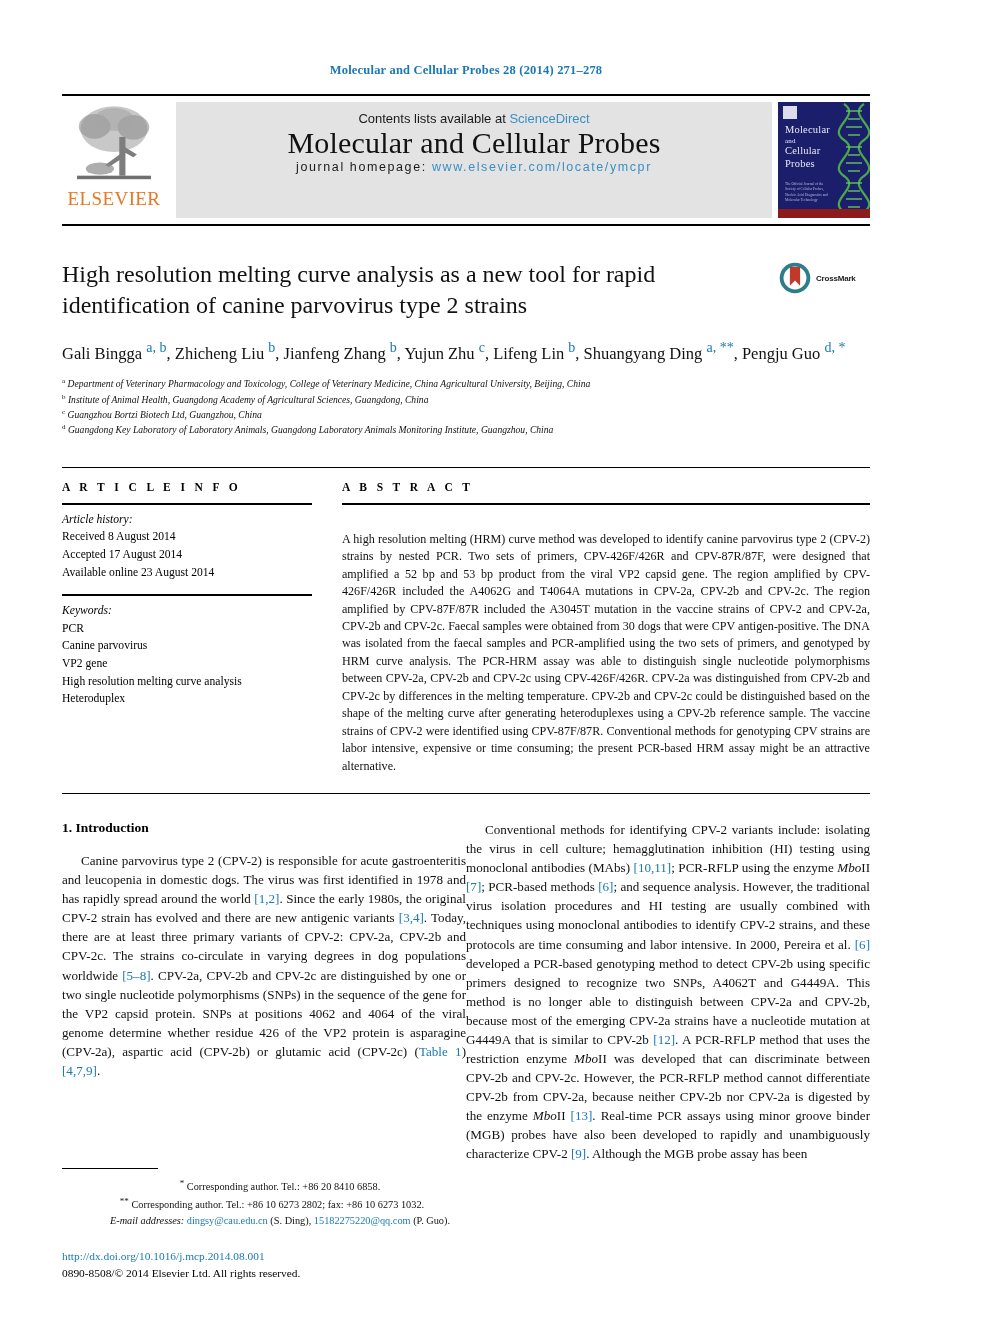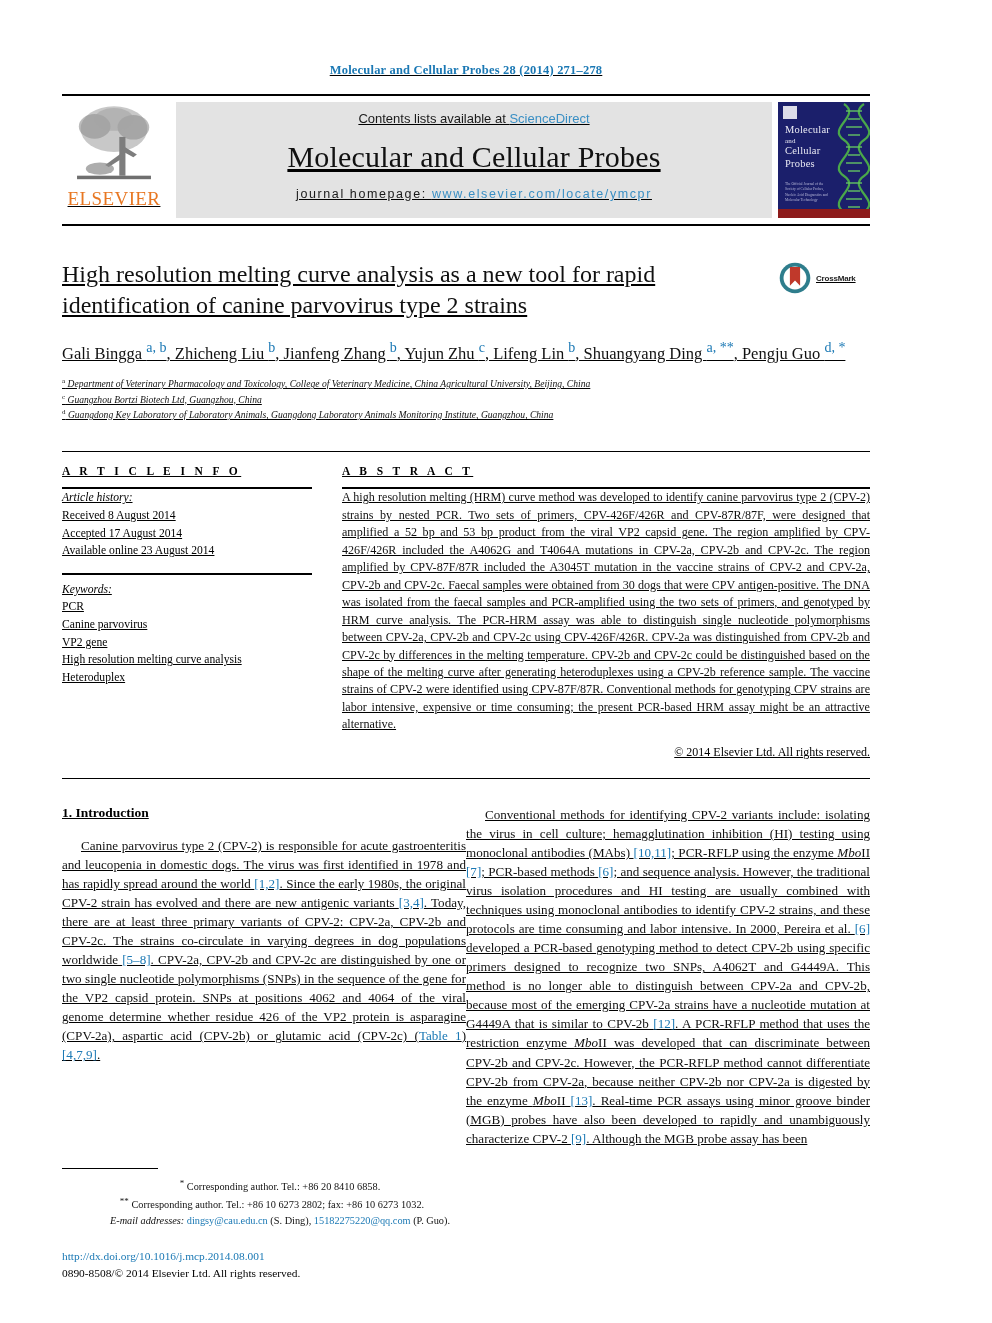--- a/index.html
+++ b/index.html
@@ -14,21 +14,20 @@
     color: #000000;
     position: relative;
     overflow: hidden;
   }
   .page {
     position: relative;
     width: 932px;
     height: 1323px;
     box-sizing: border-box;
     padding: 0 62px;
-    text-decoration: underline;
   }
 
   
   .running-head {
     text-align: center;
     color: #1a78b4;
     font-family: "Liberation Serif", serif;
     font-weight: bold;
     font-size: 12.5px;
     letter-spacing: .2px;
@@ -63,22 +62,22 @@
     line-height: 1;
     margin-top: 1px;
   }
   .masthead-center {
     flex: 1 1 auto;
     background: #e3e3e3;
     margin: 6px 6px 6px 10px;
     display: flex;
     flex-direction: column;
     align-items: center;
-    justify-content: space-between;
-    padding: 9px 0 17px 0;
+    justify-content: flex-start;
+    padding: 9px 0 2px 0;
     box-sizing: border-box;
   }
   .contents-line {
     font-family: "Liberation Sans", sans-serif;
     font-size: 13px;
     color: #1a1a1a;
   }
   .contents-line .sd-link { color: #3a8fc4; }
   .journal-name {
     font-family: "Liberation Serif", serif;
@@ -197,36 +196,37 @@
   .sec-head {
     font-family: "Liberation Serif", serif;
     font-weight: bold;
     font-size: 11.5px;
     letter-spacing: 3.4px;
     color: #000;
     margin-bottom: 10px;
   }
   .rule-strong { border-top: 2px solid #000; }
   .info-history {
+    padding-top: 6px;
     font-family: "Liberation Serif", serif;
     font-size: 11.6px;
     line-height: 1.52;
   }
   .info-history .lbl { font-style: italic; }
   .keywords-wrap {
     margin-top: 13px;
     border-top: 2px solid #000;
     padding-top: 6px;
     font-family: "Liberation Serif", serif;
     font-size: 11.6px;
     line-height: 1.52;
   }
   .keywords-wrap .lbl { font-style: italic; }
   .abstract-body {
-    padding-top: 0;
+    padding-top: 26px;
     font-family: "Liberation Serif", serif;
     font-size: 12.1px;
     line-height: 1.445;
     text-align: justify;
     color: #111;
   }
   .abstract-copy {
     margin-top: 11px;
     text-align: right;
     font-family: "Liberation Serif", serif;
@@ -378,20 +378,21 @@
         <path d="M14 7 h12 v22 l-6 -6 l-6 6 Z" fill="#c0392b"></path>
       </svg>
       <span class="crossmark-label">CrossMark</span>
     </div>
   </div>
 
   <div class="authors">Gali Bingga <sup>a, b</sup>, Zhicheng Liu <sup>b</sup>, Jianfeng Zhang <sup>b</sup>, Yujun Zhu <sup>c</sup>, Lifeng Lin <sup>b</sup>, Shuangyang Ding <sup>a, **</sup>, Pengju Guo <sup>d, *</sup></div>
 
   <div class="affiliations">
       <div><sup>a</sup> Department of Veterinary Pharmacology and Toxicology, College of Veterinary Medicine, China Agricultural University, Beijing, China</div>
+      <div><sup>b</sup> Institute of Animal Health, Guangdong Academy of Agricultural Sciences, Guangdong, China</div>
       <div><sup>c</sup> Guangzhou Bortzi Biotech Ltd, Guangzhou, China</div>
       <div><sup>d</sup> Guangdong Key Laboratory of Laboratory Animals, Guangdong Laboratory Animals Monitoring Institute, Guangzhou, China</div>
     </div>
 
   <div class="info-abstract">
     <div class="col-info">
       <div class="sec-head">A R T I C L E  I N F O</div>
       <div class="rule-strong"></div>
       <div class="info-history">
         <div class="lbl">Article history:</div>
@@ -406,21 +407,20 @@
         <div>VP2 gene</div>
         <div>High resolution melting curve analysis</div>
         <div>Heteroduplex</div>
       </div>
     </div>
 
     <div class="col-abstract">
       <div class="sec-head">A B S T R A C T</div>
       <div class="rule-strong"></div>
       <div class="abstract-body">A high resolution melting (HRM) curve method was developed to identify canine parvovirus type 2 (CPV-2) strains by nested PCR. Two sets of primers, CPV-426F/426R and CPV-87R/87F, were designed that amplified a 52 bp and 53 bp product from the viral VP2 capsid gene. The region amplified by CPV-426F/426R included the A4062G and T4064A mutations in CPV-2a, CPV-2b and CPV-2c. The region amplified by CPV-87F/87R included the A3045T mutation in the vaccine strains of CPV-2 and CPV-2a, CPV-2b and CPV-2c. Faecal samples were obtained from 30 dogs that were CPV antigen-positive. The DNA was isolated from the faecal samples and PCR-amplified using the two sets of primers, and genotyped by HRM curve analysis. The PCR-HRM assay was able to distinguish single nucleotide polymorphisms between CPV-2a, CPV-2b and CPV-2c using CPV-426F/426R. CPV-2a was distinguished from CPV-2b and CPV-2c by differences in the melting temperature. CPV-2b and CPV-2c could be distinguished based on the shape of the melting curve after generating heteroduplexes using a CPV-2b reference sample. The vaccine strains of CPV-2 were identified using CPV-87F/87R. Conventional methods for genotyping CPV strains are labor intensive, expensive or time consuming; the present PCR-based HRM assay might be an attractive alternative.</div>
-      <div class="abstract-copy">© 2014 Elsevier Ltd. All rights reserved.</div>
     </div>
   </div>
 
   <div class="body-rule"></div>
 
   <div class="two-col">
     <div class="col">
       <h2 class="section-title">1.  Introduction</h2>
       <p class="body-par">Canine parvovirus type 2 (CPV-2) is responsible for acute gastroenteritis and leucopenia in domestic dogs. The virus was first identified in 1978 and has rapidly spread around the world <span class="ref">[1,2]</span>. Since the early 1980s, the original CPV-2 strain has evolved and there are new antigenic variants <span class="ref">[3,4]</span>. Today, there are at least three primary variants of CPV-2: CPV-2a, CPV-2b and CPV-2c. The strains co-circulate in varying degrees in dog populations worldwide <span class="ref">[5–8]</span>. CPV-2a, CPV-2b and CPV-2c are distinguished by one or two single nucleotide polymorphisms (SNPs) in the sequence of the gene for the VP2 capsid protein. SNPs at positions 4062 and 4064 of the viral genome determine whether residue 426 of the VP2 protein is asparagine (CPV-2a), aspartic acid (CPV-2b) or glutamic acid (CPV-2c) (<span class="ref">Table 1</span>) <span class="ref">[4,7,9]</span>.</p>
     </div>

